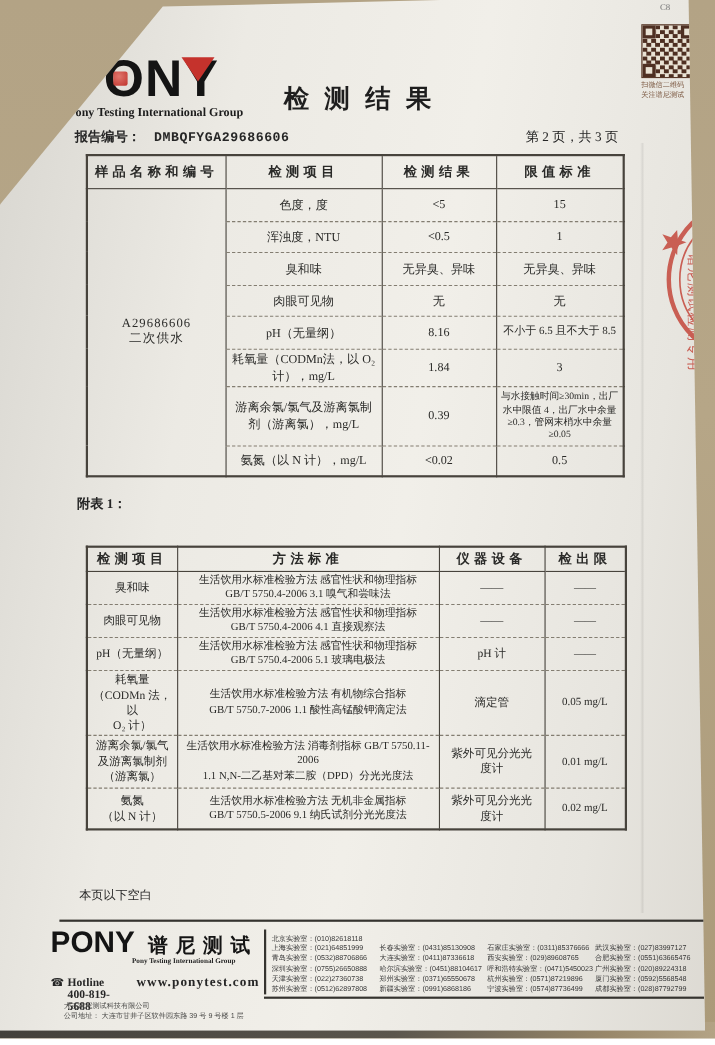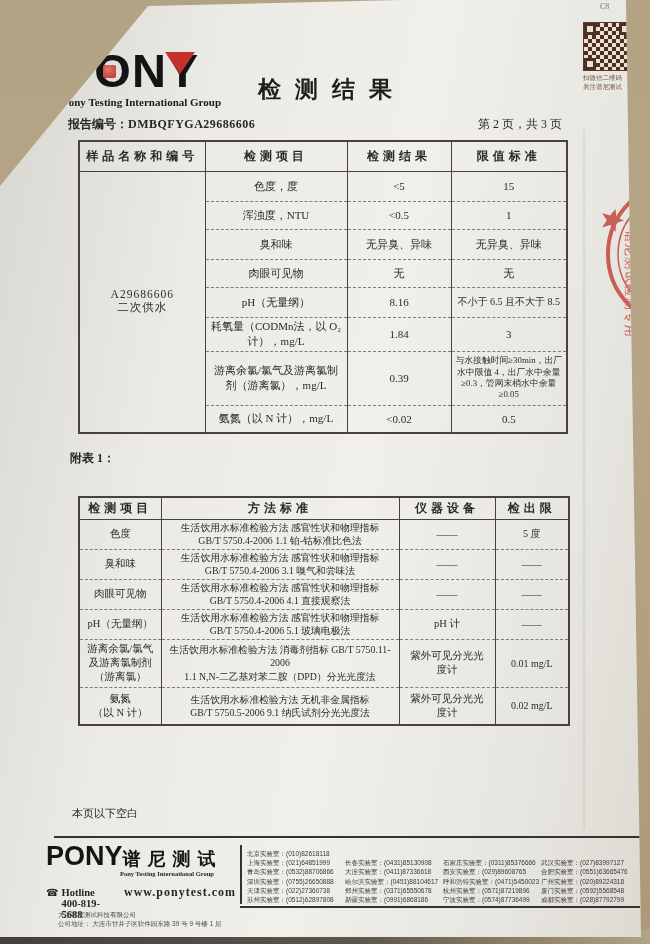--- a/index.html
+++ b/index.html
@@ -39,21 +39,21 @@
   .logo-tri { position:absolute; left:103px; top:4px; width:0; height:0;
     border-left:15px solid transparent; border-right:15px solid transparent;
     border-top:22px solid #c5322c; }
   .logo-sub { font-size:11px; font-weight:bold; color:#1c1c1c; margin-top:2px; }
 
   .title { position:absolute; left:258px; top:74px; font-size:23px; font-weight:bold;
     letter-spacing:14px; color:#1e1e1e; }
 
   .report-row { position:absolute; left:68px; top:116px; width:510px; font-size:12px; }
   .report-label { font-weight:bold; }
-  .report-no { margin-left:0; font-weight:bold; letter-spacing:0.5px; }
+  .report-no { margin-left:12px; font-weight:bold; letter-spacing:0.5px;font-family:Liberation Mono, monospace; }
   .page-ind { position:absolute; left:410px; top:0; font-size:12px; }
 
   
   table.t { border-collapse:collapse; table-layout:fixed; position:absolute;
     font-family:"Liberation Serif","DejaVu Serif",serif; color:#2a2a28; }
   table.t { border:2px solid #47433c; }
   table.t th { border-left:1.5px solid #47433c; border-bottom:1.5px solid #47433c;
     font-size:12px; font-weight:bold; letter-spacing:4px; text-align:center; vertical-align:middle; }
   table.t td { border-left:1.5px solid #47433c; border-top:1px dashed #837d71;
     text-align:center; vertical-align:middle; padding:1px 3px; }
@@ -75,21 +75,21 @@
   .t2 .limit { font-size:10px; }
 
   .below-blank { position:absolute; left:72px; top:806px; font-size:11px; }
 
   
   .footer-rule { position:absolute; left:54px; top:836px; width:586px; height:2px; background:#35332f; }
   .f-logo { position:absolute; left:46px; top:843px; width:190px; }
   .f-logo-row { display:flex; align-items:baseline; }
   .f-pony { font-family:"Liberation Sans","DejaVu Sans",sans-serif; font-weight:900;
     font-size:27px; line-height:26px; color:#141414; }
-  .f-cn { font-size:18px; font-weight:bold; letter-spacing:7px; margin-left:0; color:#141414; }
+  .f-cn { font-size:18px; font-weight:bold; letter-spacing:7px; margin-left:12px; color:#141414; }
   .f-sub { font-size:6.5px; font-weight:bold; margin-left:74px; margin-top:-1px; }
   .f-contact { display:flex; align-items:baseline; margin-top:8px; }
   .f-hotline { font-size:10.5px; font-weight:bold; }
   .f-web { font-size:12px; font-weight:bold; letter-spacing:1px; margin-left:14px; }
   .f-divider { position:absolute; left:240px; top:845px; width:1.5px; height:59px; background:#35332f; }
   .phone-grid { position:absolute; left:247px; top:849px; width:392px;
     display:grid; grid-template-columns:repeat(4,98px); grid-auto-rows:9.2px;
     font-size:6.5px; line-height:9px; color:#3a3a3a; white-space:nowrap;
     font-family:"Liberation Sans",sans-serif; }
   .grid-rule { position:absolute; left:240px; top:906px; width:400px; height:1.5px; background:#35332f; }
@@ -202,46 +202,48 @@
           <col style="width:74px">
         </colgroup>
       <tbody>
           <tr style="height:22px">
         <th>检测项目</th>
         <th>方法标准</th>
         <th>仪器设备</th>
         <th>检出限</th>
       </tr>
       <tr style="height:30px">
-        <td class="pre">色度</td>
-        <td class="method pre">生活饮用水标准检验方法 感官性状和物理指标
-GB/T 5750.4-2006 1.1 铂-钴标准比色法</td>
-        <td class="pre">——</td>
-        <td class="limit">5 度</td>
-      </tr>
-      <tr style="height:30px">
         <td class="pre">臭和味</td>
         <td class="method pre">生活饮用水标准检验方法 感官性状和物理指标
 GB/T 5750.4-2006 3.1 嗅气和尝味法</td>
         <td class="pre">——</td>
         <td class="limit">——</td>
       </tr>
       <tr style="height:30px">
         <td class="pre">肉眼可见物</td>
         <td class="method pre">生活饮用水标准检验方法 感官性状和物理指标
 GB/T 5750.4-2006 4.1 直接观察法</td>
         <td class="pre">——</td>
         <td class="limit">——</td>
       </tr>
       <tr style="height:30px">
         <td class="pre">pH（无量纲）</td>
         <td class="method pre">生活饮用水标准检验方法 感官性状和物理指标
 GB/T 5750.4-2006 5.1 玻璃电极法</td>
         <td class="pre">pH 计</td>
         <td class="limit">——</td>
+      </tr>
+      <tr style="height:46px">
+        <td class="pre">耗氧量
+（CODMn 法，以
+O₂ 计）</td>
+        <td class="method pre">生活饮用水标准检验方法 有机物综合指标
+GB/T 5750.7-2006 1.1 酸性高锰酸钾滴定法</td>
+        <td class="pre">滴定管</td>
+        <td class="limit">0.05 mg/L</td>
       </tr>
       <tr style="height:48px">
         <td class="pre">游离余氯/氯气
 及游离氯制剂
 （游离氯）</td>
         <td class="method pre">生活饮用水标准检验方法 消毒剂指标 GB/T 5750.11-2006
 1.1 N,N-二乙基对苯二胺（DPD）分光光度法</td>
         <td class="pre">紫外可见分光光
 度计</td>
         <td class="limit">0.01 mg/L</td>

